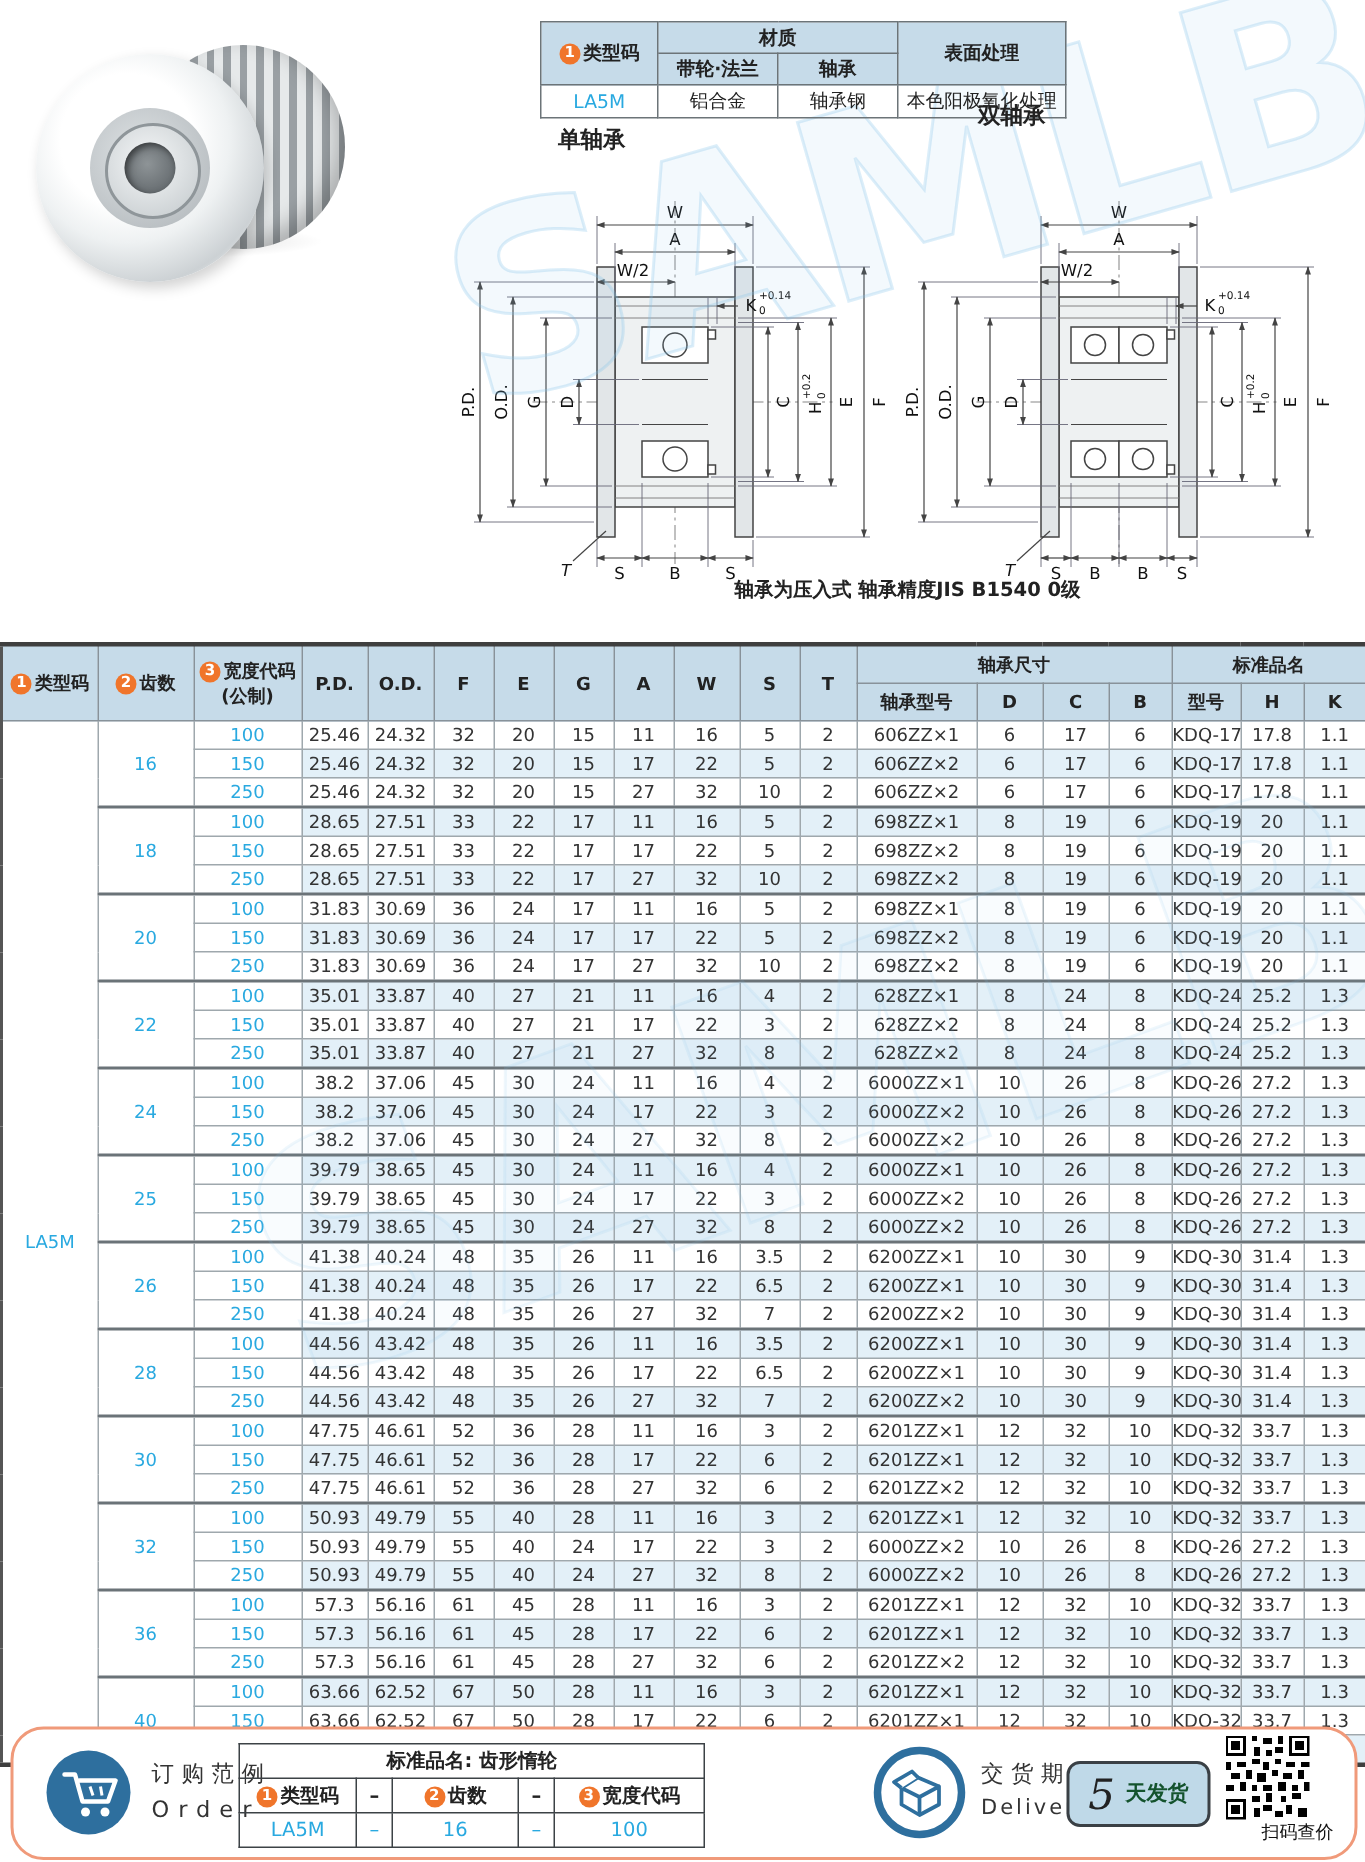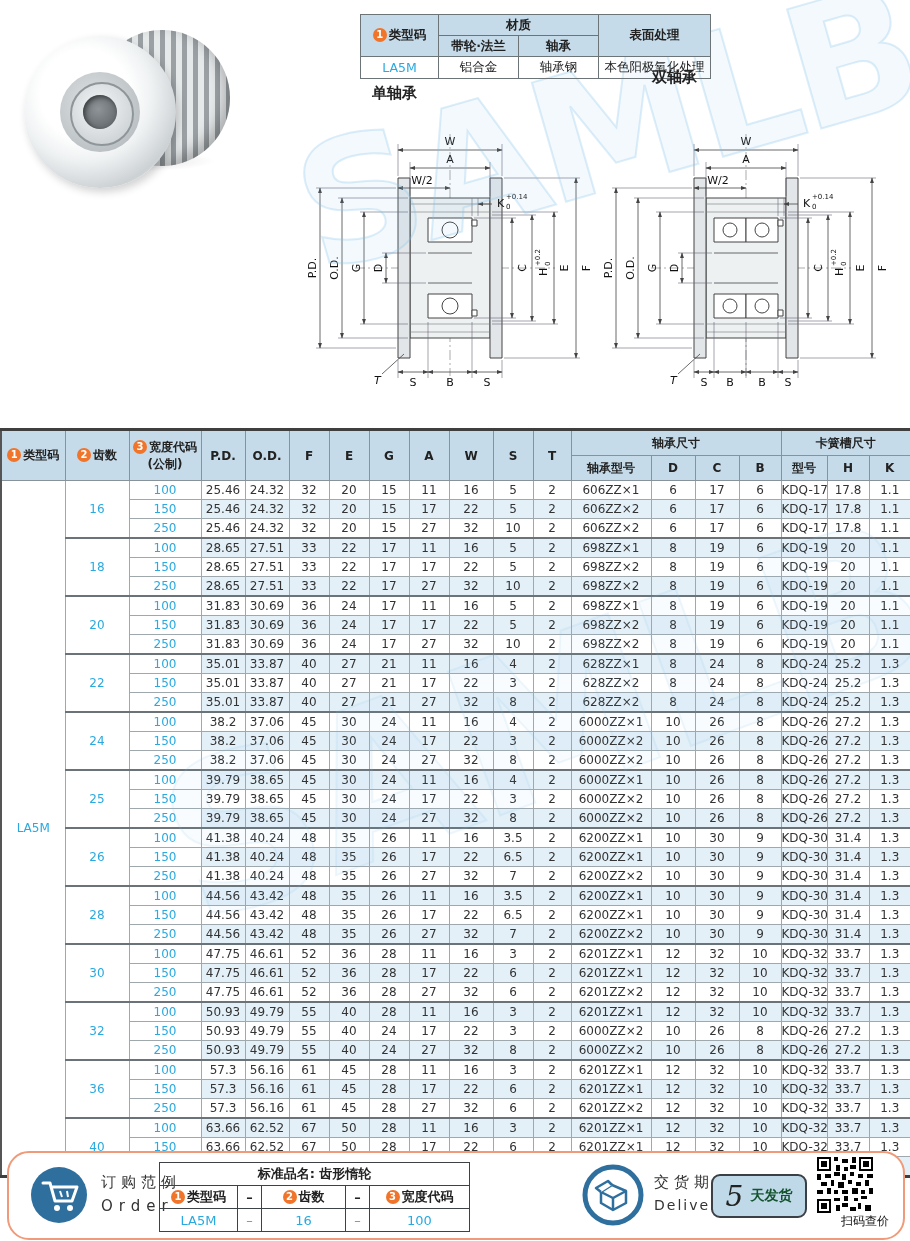--- a/index.html
+++ b/index.html
@@ -342,20 +342,21 @@
       <text transform="rotate(-90 264 168)" x="264" y="172" text-anchor="middle">E</text>
       <text transform="rotate(-90 286 168)" x="286" y="172" text-anchor="middle">F</text>
       <text x="108" y="286" text-anchor="middle">S</text>
       <text x="134" y="286" text-anchor="middle">B</text>
       <text x="166" y="286" text-anchor="middle">B</text>
       <text x="192" y="286" text-anchor="middle">S</text>
       <text x="74" y="284" font-style="italic">T</text>
     </g>
   </svg>
 
+  <div class="caption">轴承为压入式 轴承精度JIS B1540 0级</div>
 
   <table class="main">
     <colgroup>
       <col style="width:64px">
         <col style="width:64px">
         <col style="width:72px">
       <col style="width:44px">
         <col style="width:44px">
         <col style="width:40px">
         <col style="width:40px">
@@ -383,21 +384,21 @@
         <th rowspan="2">P.D.</th>
         <th rowspan="2">O.D.</th>
         <th rowspan="2">F</th>
         <th rowspan="2">E</th>
         <th rowspan="2">G</th>
         <th rowspan="2">A</th>
         <th rowspan="2">W</th>
         <th rowspan="2">S</th>
         <th rowspan="2">T</th>
         <th colspan="4">轴承尺寸</th>
-        <th colspan="3">卡簧槽尺寸</th>
+        <th colspan="3">标准品名</th>
       </tr>
       <tr>
         <th>轴承型号</th>
         <th>D</th>
         <th>C</th>
         <th>B</th>
         <th>型号</th>
         <th>H</th>
         <th>K</th>
       </tr>

